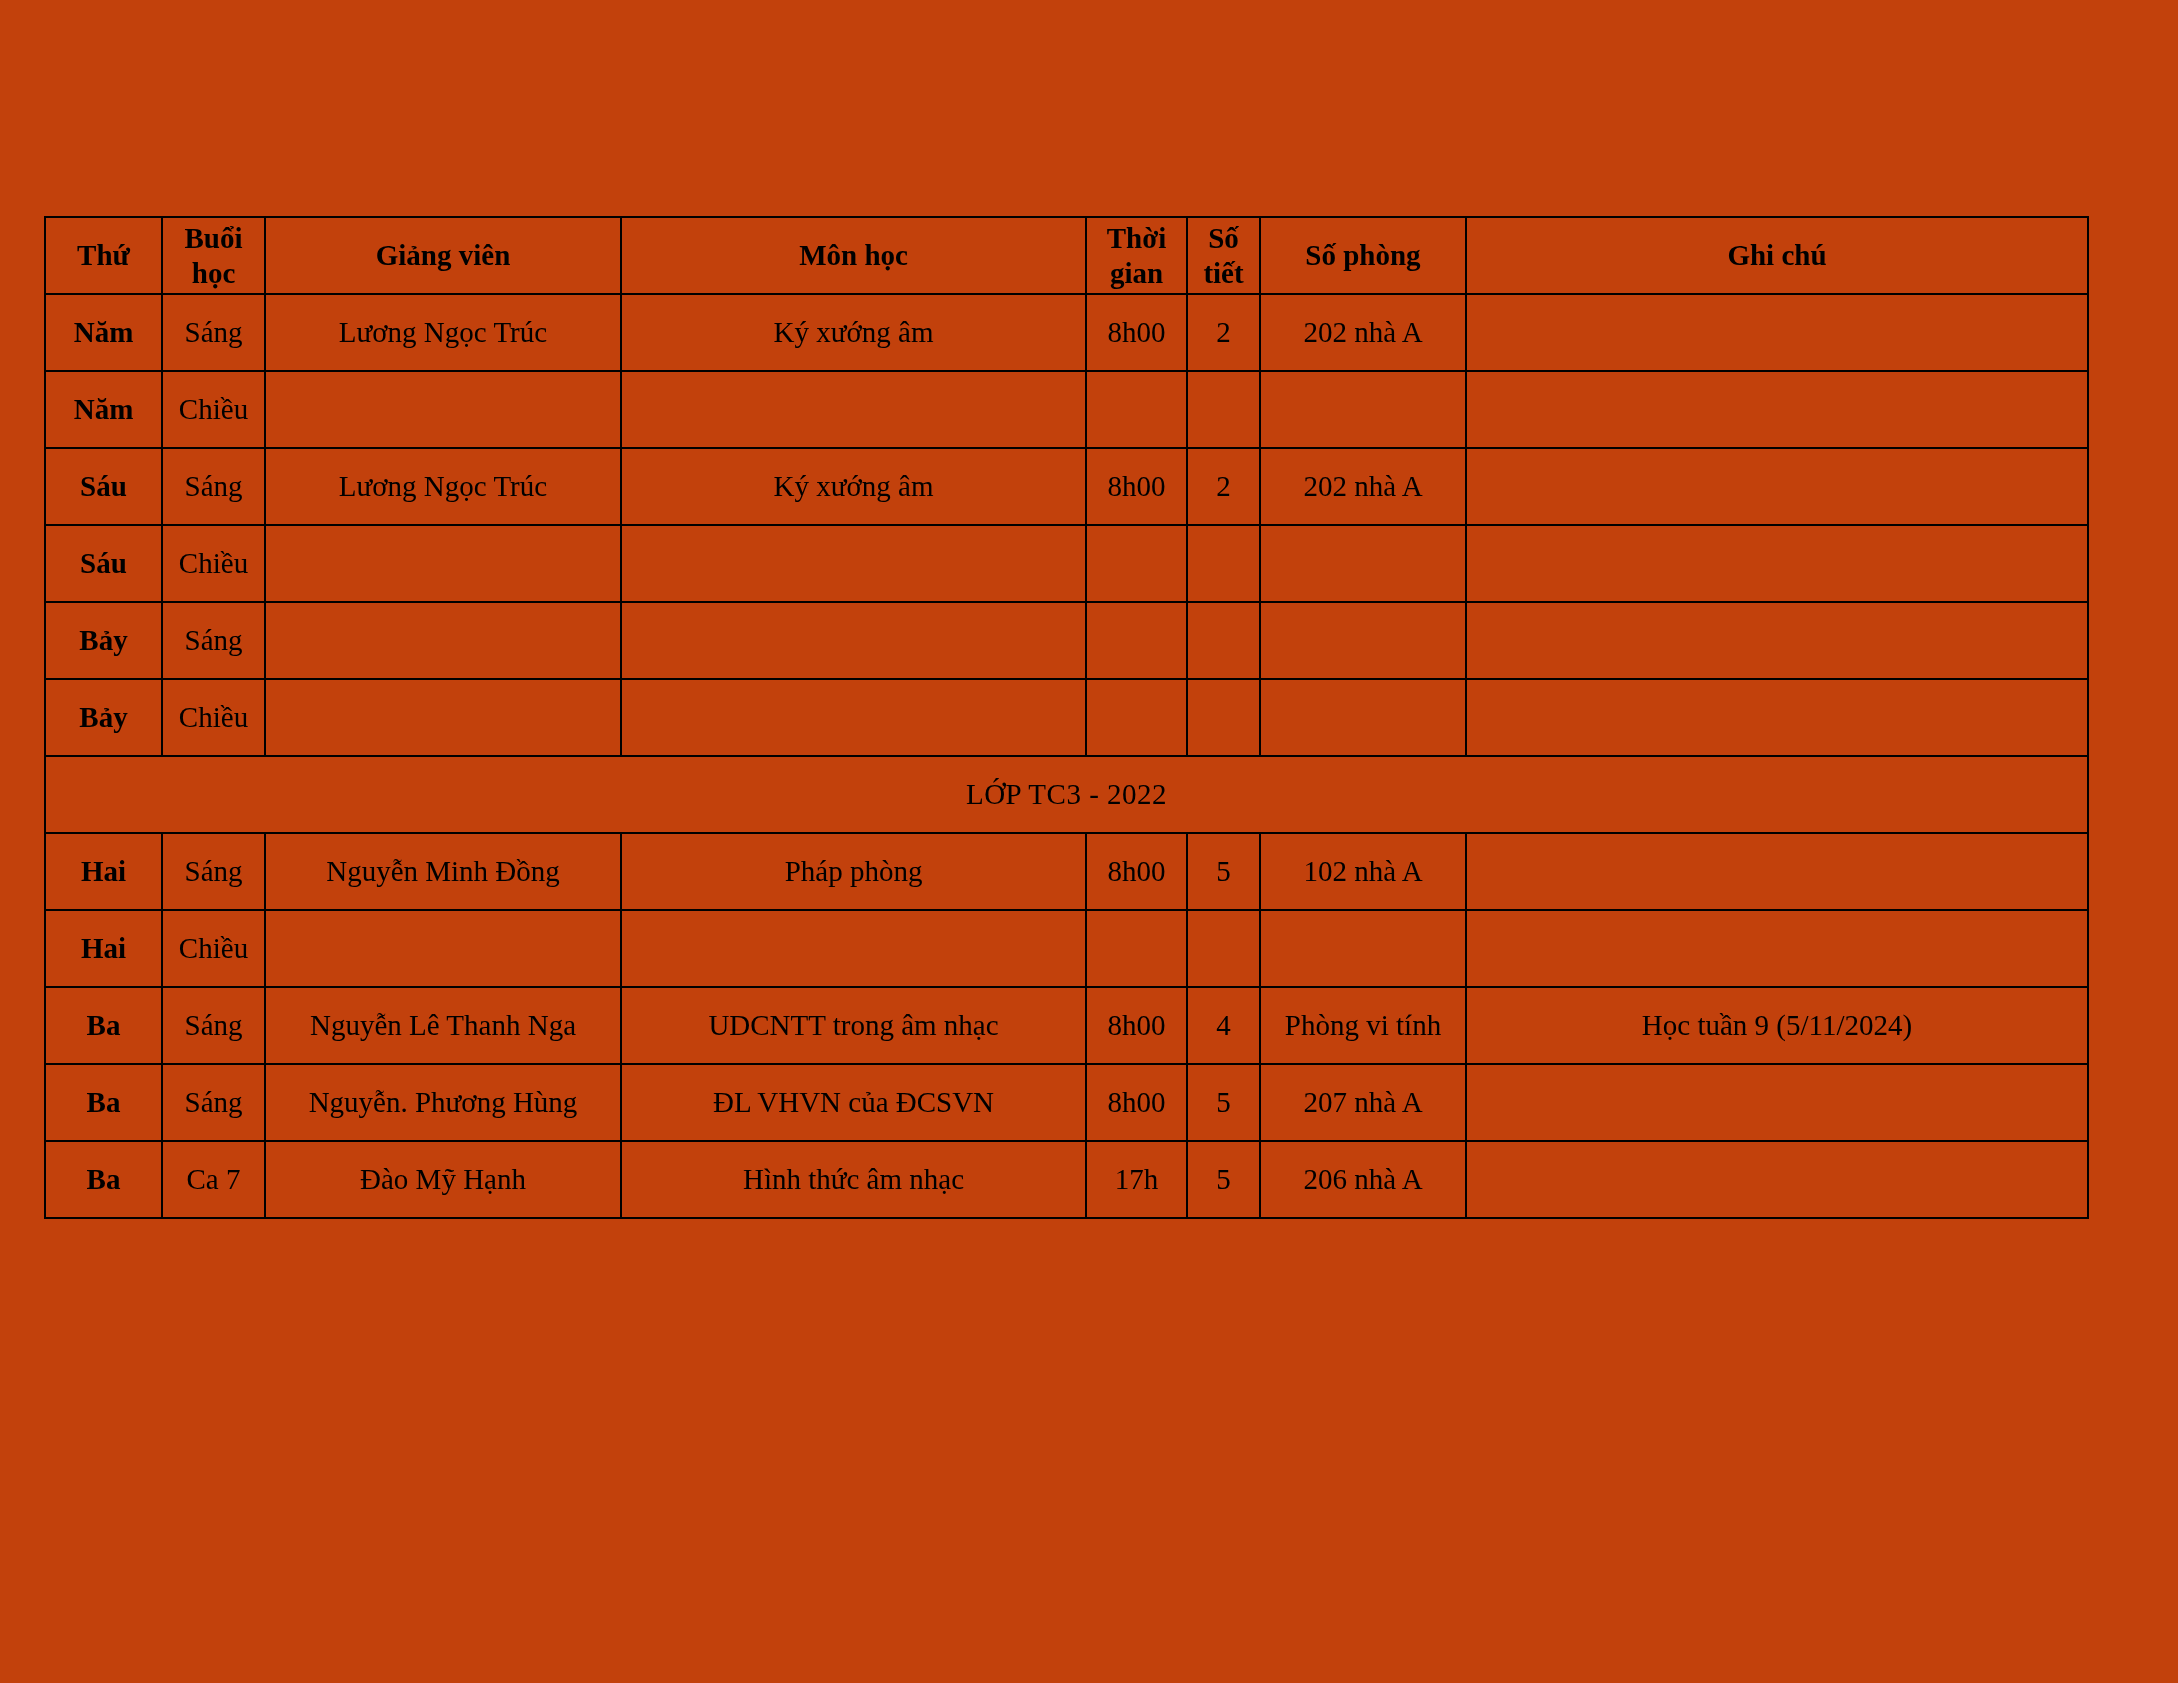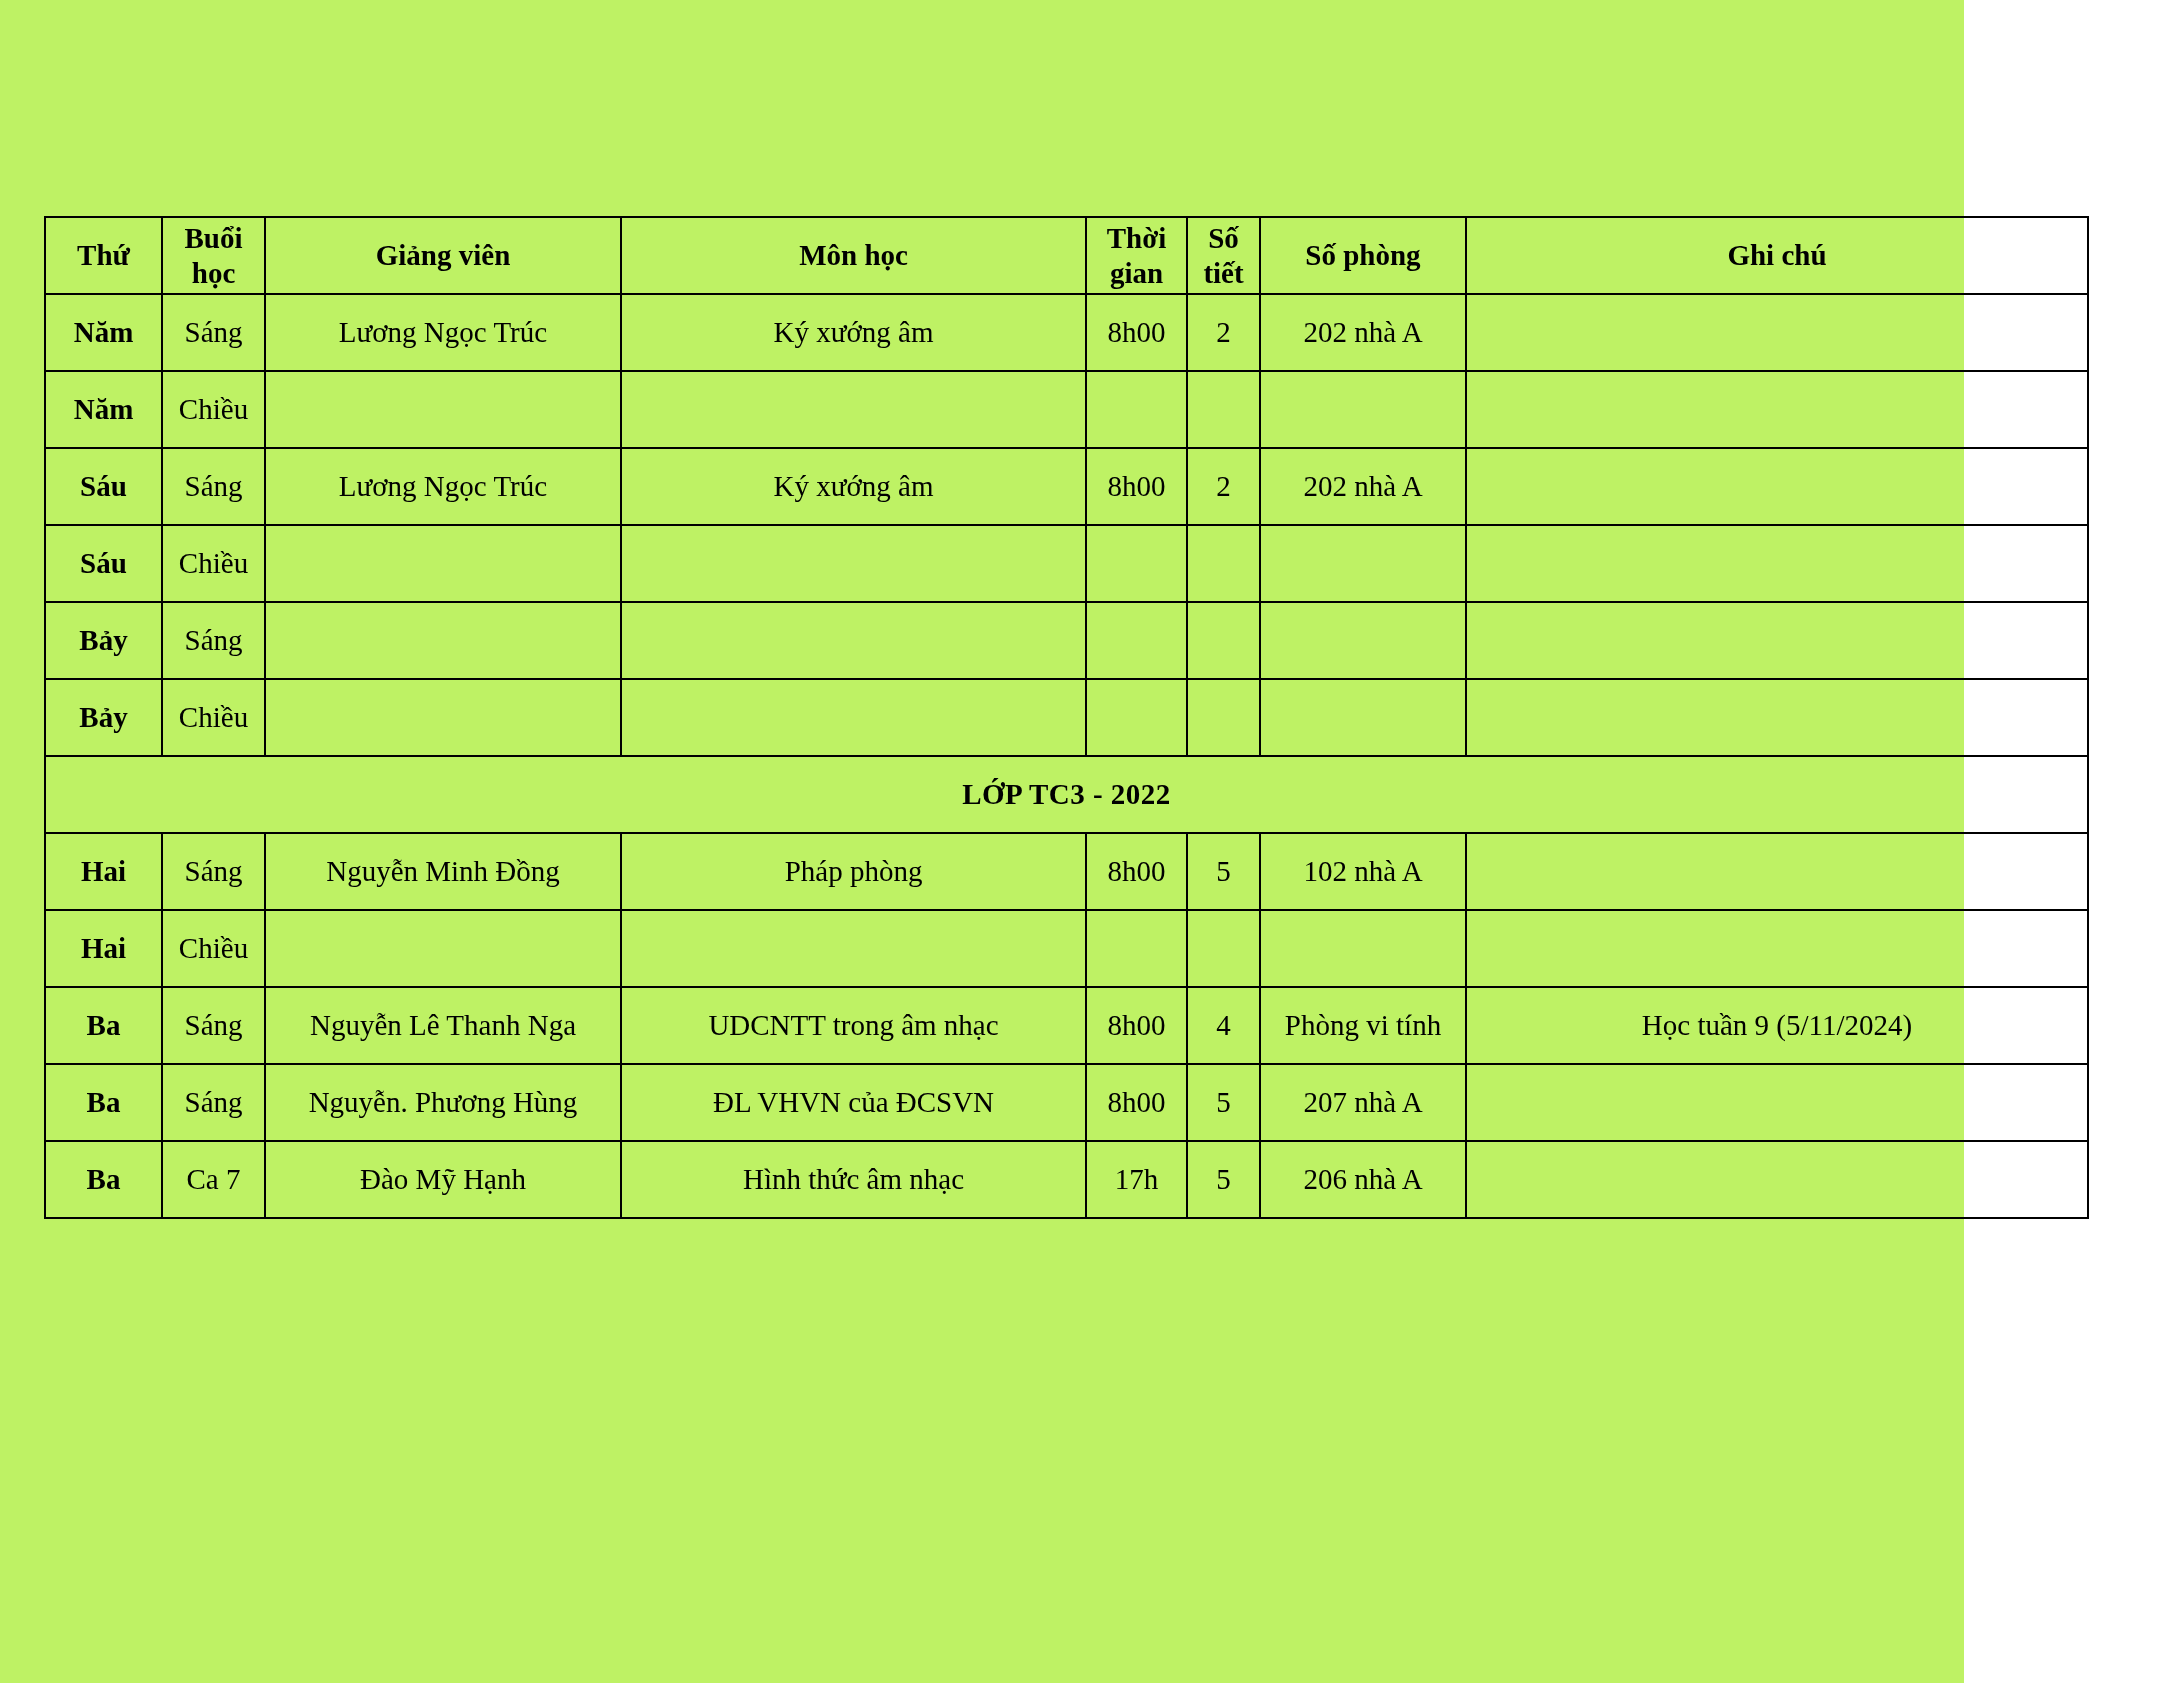--- a/index.html
+++ b/index.html
@@ -11,23 +11,23 @@
     width: 2178px;
     height: 1683px;
     font-family: "Liberation Serif", serif;
     color: #000000;
     position: relative;
     overflow: hidden;
   }
   .page {
     position: absolute;
     left: 0; top: 0;
-    width: 1964px;
+    width: 2178px;
     height: 1683px;
-    background: #bef264;
+    background: #c2410c;
   }
   .table-wrap {
     position: absolute;
     left: 44px;
     top: 216px;
     width: 2043px;
   }
   table.schedule {
     border-collapse: collapse;
     table-layout: fixed;
@@ -53,21 +53,21 @@
   col.c-buoi     { width: 103px; }
   col.c-gv       { width: 356px; }
   col.c-mon      { width: 465px; }
   col.c-tg       { width: 101px; }
   col.c-st       { width: 73px; }
   col.c-sp       { width: 206px; }
   col.c-gc       { width: 622px; }
 
   td.bold, th.bold { font-weight: bold; }
   td.section {
-    font-weight: bold;
+    font-weight: normal;
     font-size: 30px;
     height: 71px;
     letter-spacing: 0.5px;
   }
   td.empty { }
 </style>
 </head>
 <body>
 
 <div class="page">

